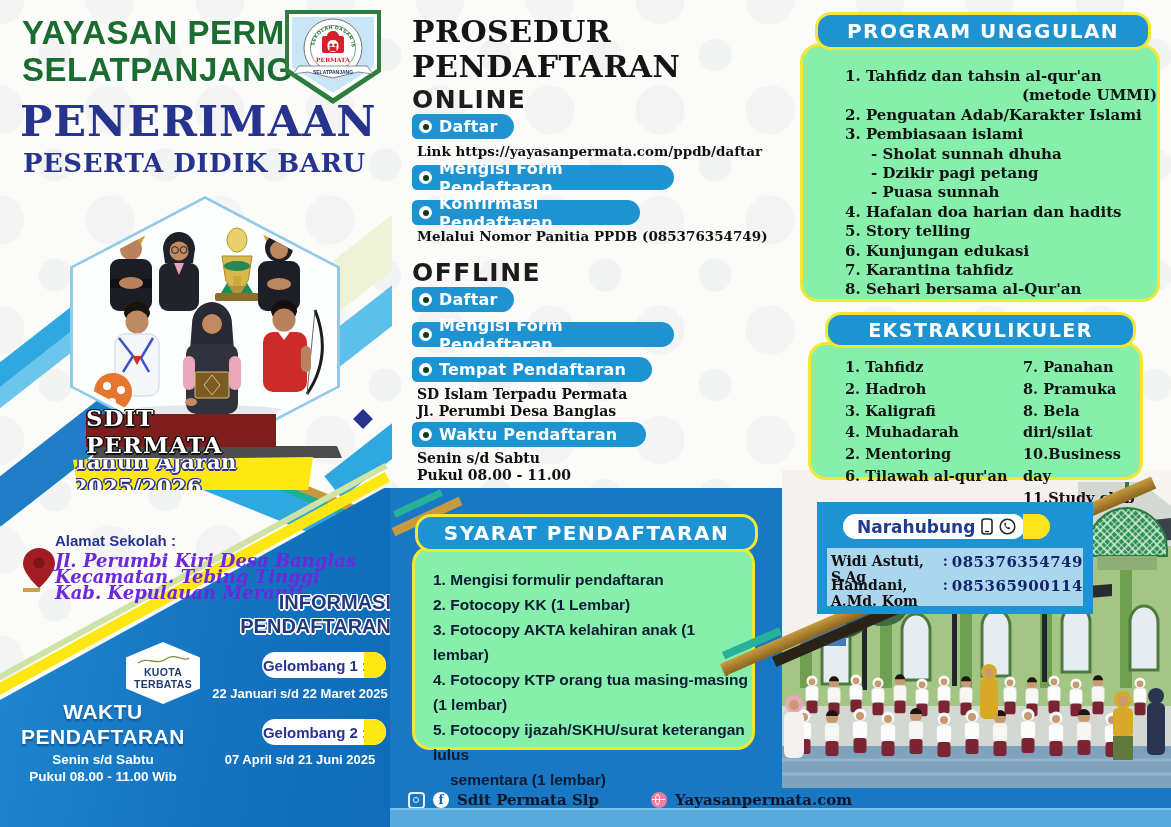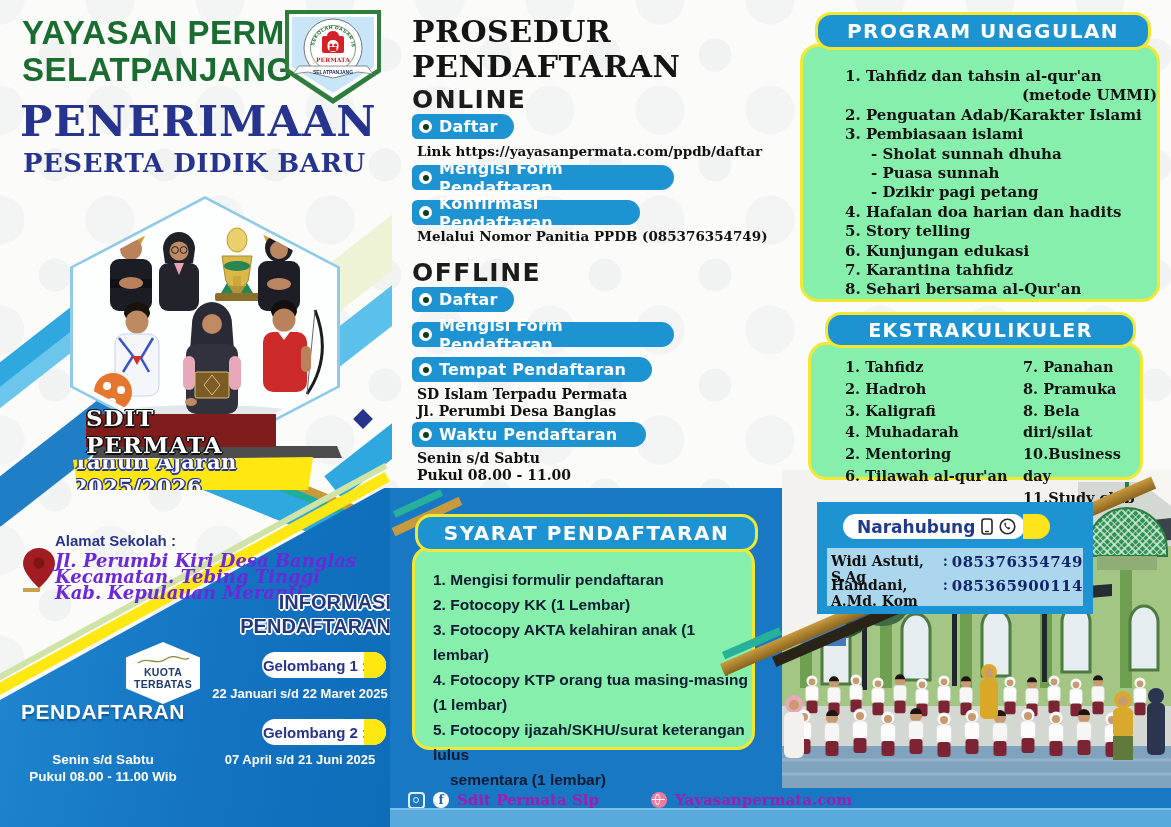--- a/index.html
+++ b/index.html
@@ -62,21 +62,21 @@
   .note{position:absolute;left:417px;color:#111;font-size:13.5px;z-index:3;line-height:17px;}
   .note2{position:absolute;left:417px;color:#111;font-size:14px;z-index:3;line-height:16.5px;}
   .mid-blue{left:390px;top:488px;width:392px;height:339px;background:#1878c4;z-index:2;}
   .box-header{position:absolute;background:#1e93d2;border:3px solid #f2e832;border-radius:16px;z-index:6;
       display:flex;align-items:center;justify-content:center;color:#fff;
       font-family:"DejaVu Sans",sans-serif;font-weight:900;letter-spacing:1.5px;}
   .box-body{position:absolute;background:#86efac;border:3px solid #f2e832;border-radius:18px;z-index:5;box-sizing:border-box;}
   .req-line{color:#0d1b33;font-weight:700;font-size:15.5px;line-height:25px;}
   .req-ind{padding-left:17px;}
   .social-row{left:408px;top:789px;height:22px;display:flex;align-items:center;gap:8px;z-index:9;}
-  .social-label{color:#a21caf;font-size:15px;}
+  .social-label{color:#0f172a;font-size:15px;}
   .ig-icon{width:13px;height:13px;border:2px solid #e9eff6;border-radius:4px;position:relative;flex:none;}
   .ig-icon::after{content:"";position:absolute;left:3px;top:3px;width:4px;height:4px;border:1.5px solid #e9eff6;border-radius:50%;}
   .fb-icon{width:16px;height:16px;border-radius:50%;background:#fff;position:relative;flex:none;
       display:flex;align-items:center;justify-content:center;color:#1b5fae;font-weight:900;font-size:12px;font-family:"DejaVu Serif",serif;}
   .globe-icon{width:16px;height:16px;border-radius:50%;background:#f07ca0;position:relative;flex:none;}
   .globe-icon::before{content:"";position:absolute;left:4.5px;top:1.5px;width:5px;height:11px;border:1.2px solid #fff;border-radius:50%;box-sizing:border-box;}
   .globe-icon::after{content:"";position:absolute;left:1.5px;top:7px;width:13px;height:1.4px;background:#fff;}
 
   
   .pr-row{color:#131313;font-size:15px;line-height:19.4px;}
@@ -247,20 +247,21 @@
 
     <div class="abs hexbadge">
       <svg width="58" height="10" viewBox="0 0 58 10">
         <path d="M4,7 C14,0 22,10 32,3 S50,7 55,2" stroke="#8a8f3f" stroke-width="1.3" fill="none"></path>
       </svg>
       <div class="q">KUOTA</div>
       <div class="q">TERBATAS</div>
     </div>
 
     <div class="abs waktu-head">
+      <div>WAKTU</div>
       <div>PENDAFTARAN</div>
     </div>
     <div class="abs waktu-sub" style="top:752px;">Senin s/d Sabtu</div>
     <div class="abs waktu-sub" style="top:769px;">Pukul 08.00 - 11.00 Wib</div>
 
     <div class="abs info-head">
       <div>INFORMASI</div>
       <div>PENDAFTARAN</div>
     </div>
     <div class="abs gel-pill" style="top:652px;">
@@ -347,22 +348,22 @@
 
   <div class="box-header" style="left:815px;top:12px;width:330px;height:32px;font-size:20px;z-index:6;">
     <span>PROGRAM UNGGULAN</span>
   </div>
   <div class="box-body slab" style="left:800px;top:44px;width:360px;height:258px;padding:20px 0 0 42px;z-index:5;">
     <div class="pr-row">1. Tahfidz dan tahsin al-qur'an</div>
     <div class="pr-row pr-ind">(metode UMMI)</div>
     <div class="pr-row">2. Penguatan Adab/Karakter Islami</div>
     <div class="pr-row">3. Pembiasaan islami</div>
     <div class="pr-row pr-sub">- Sholat sunnah dhuha</div>
+    <div class="pr-row pr-sub">- Dzikir pagi petang</div>
     <div class="pr-row pr-sub">- Puasa sunnah</div>
-    <div class="pr-row pr-sub">- Dzikir pagi petang</div>
     <div class="pr-row">4. Hafalan doa harian dan hadits</div>
     <div class="pr-row">5. Story telling</div>
     <div class="pr-row">6. Kunjungan edukasi</div>
     <div class="pr-row">7. Karantina tahfidz</div>
     <div class="pr-row">8. Sehari bersama al-Qur'an</div>
   </div>
 
   <div class="box-header" style="left:825px;top:312px;width:305px;height:30px;font-size:19px;z-index:6;">
     <span>EKSTRAKULIKULER</span>
   </div>

